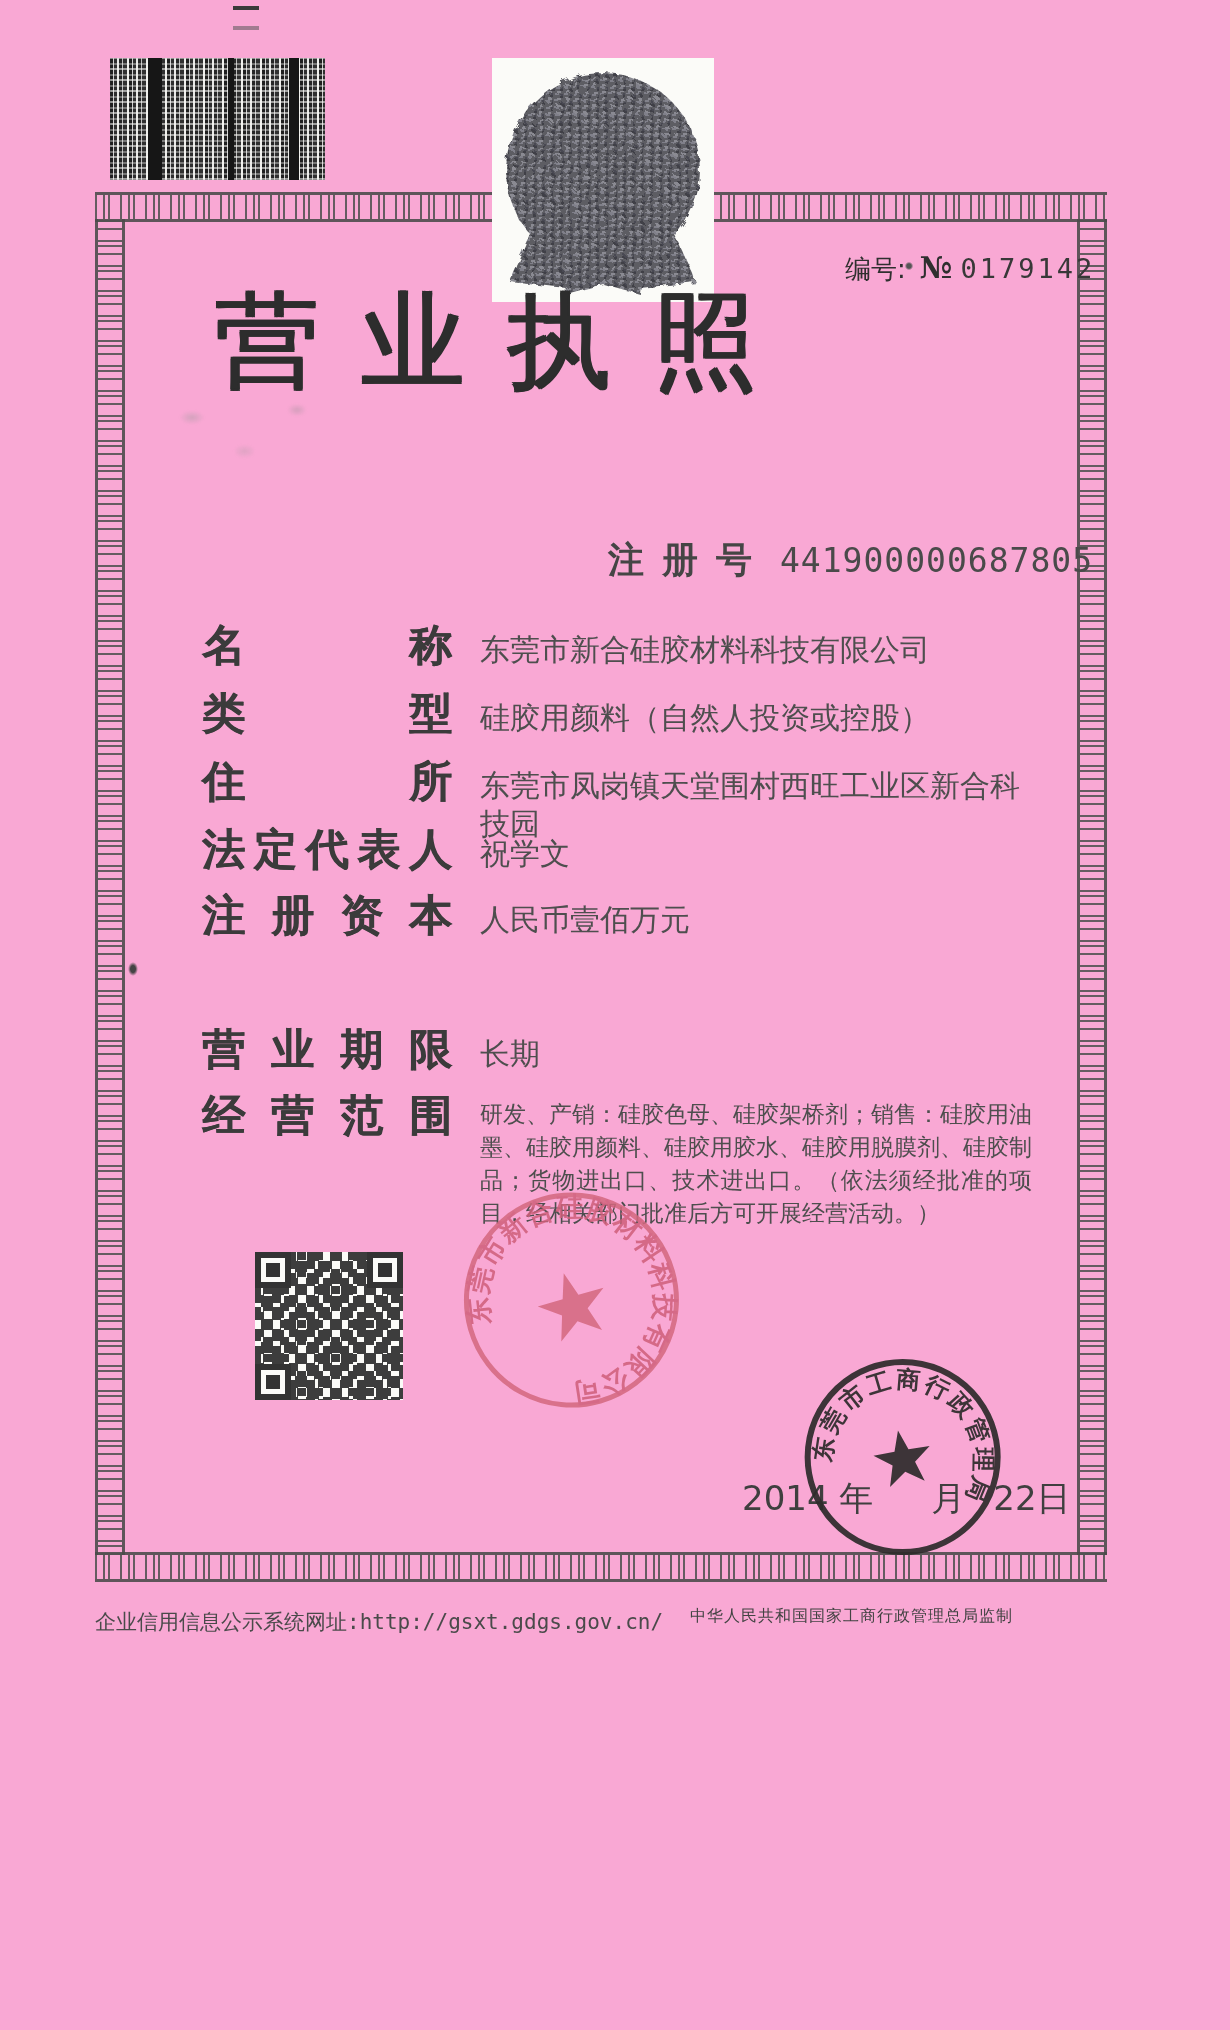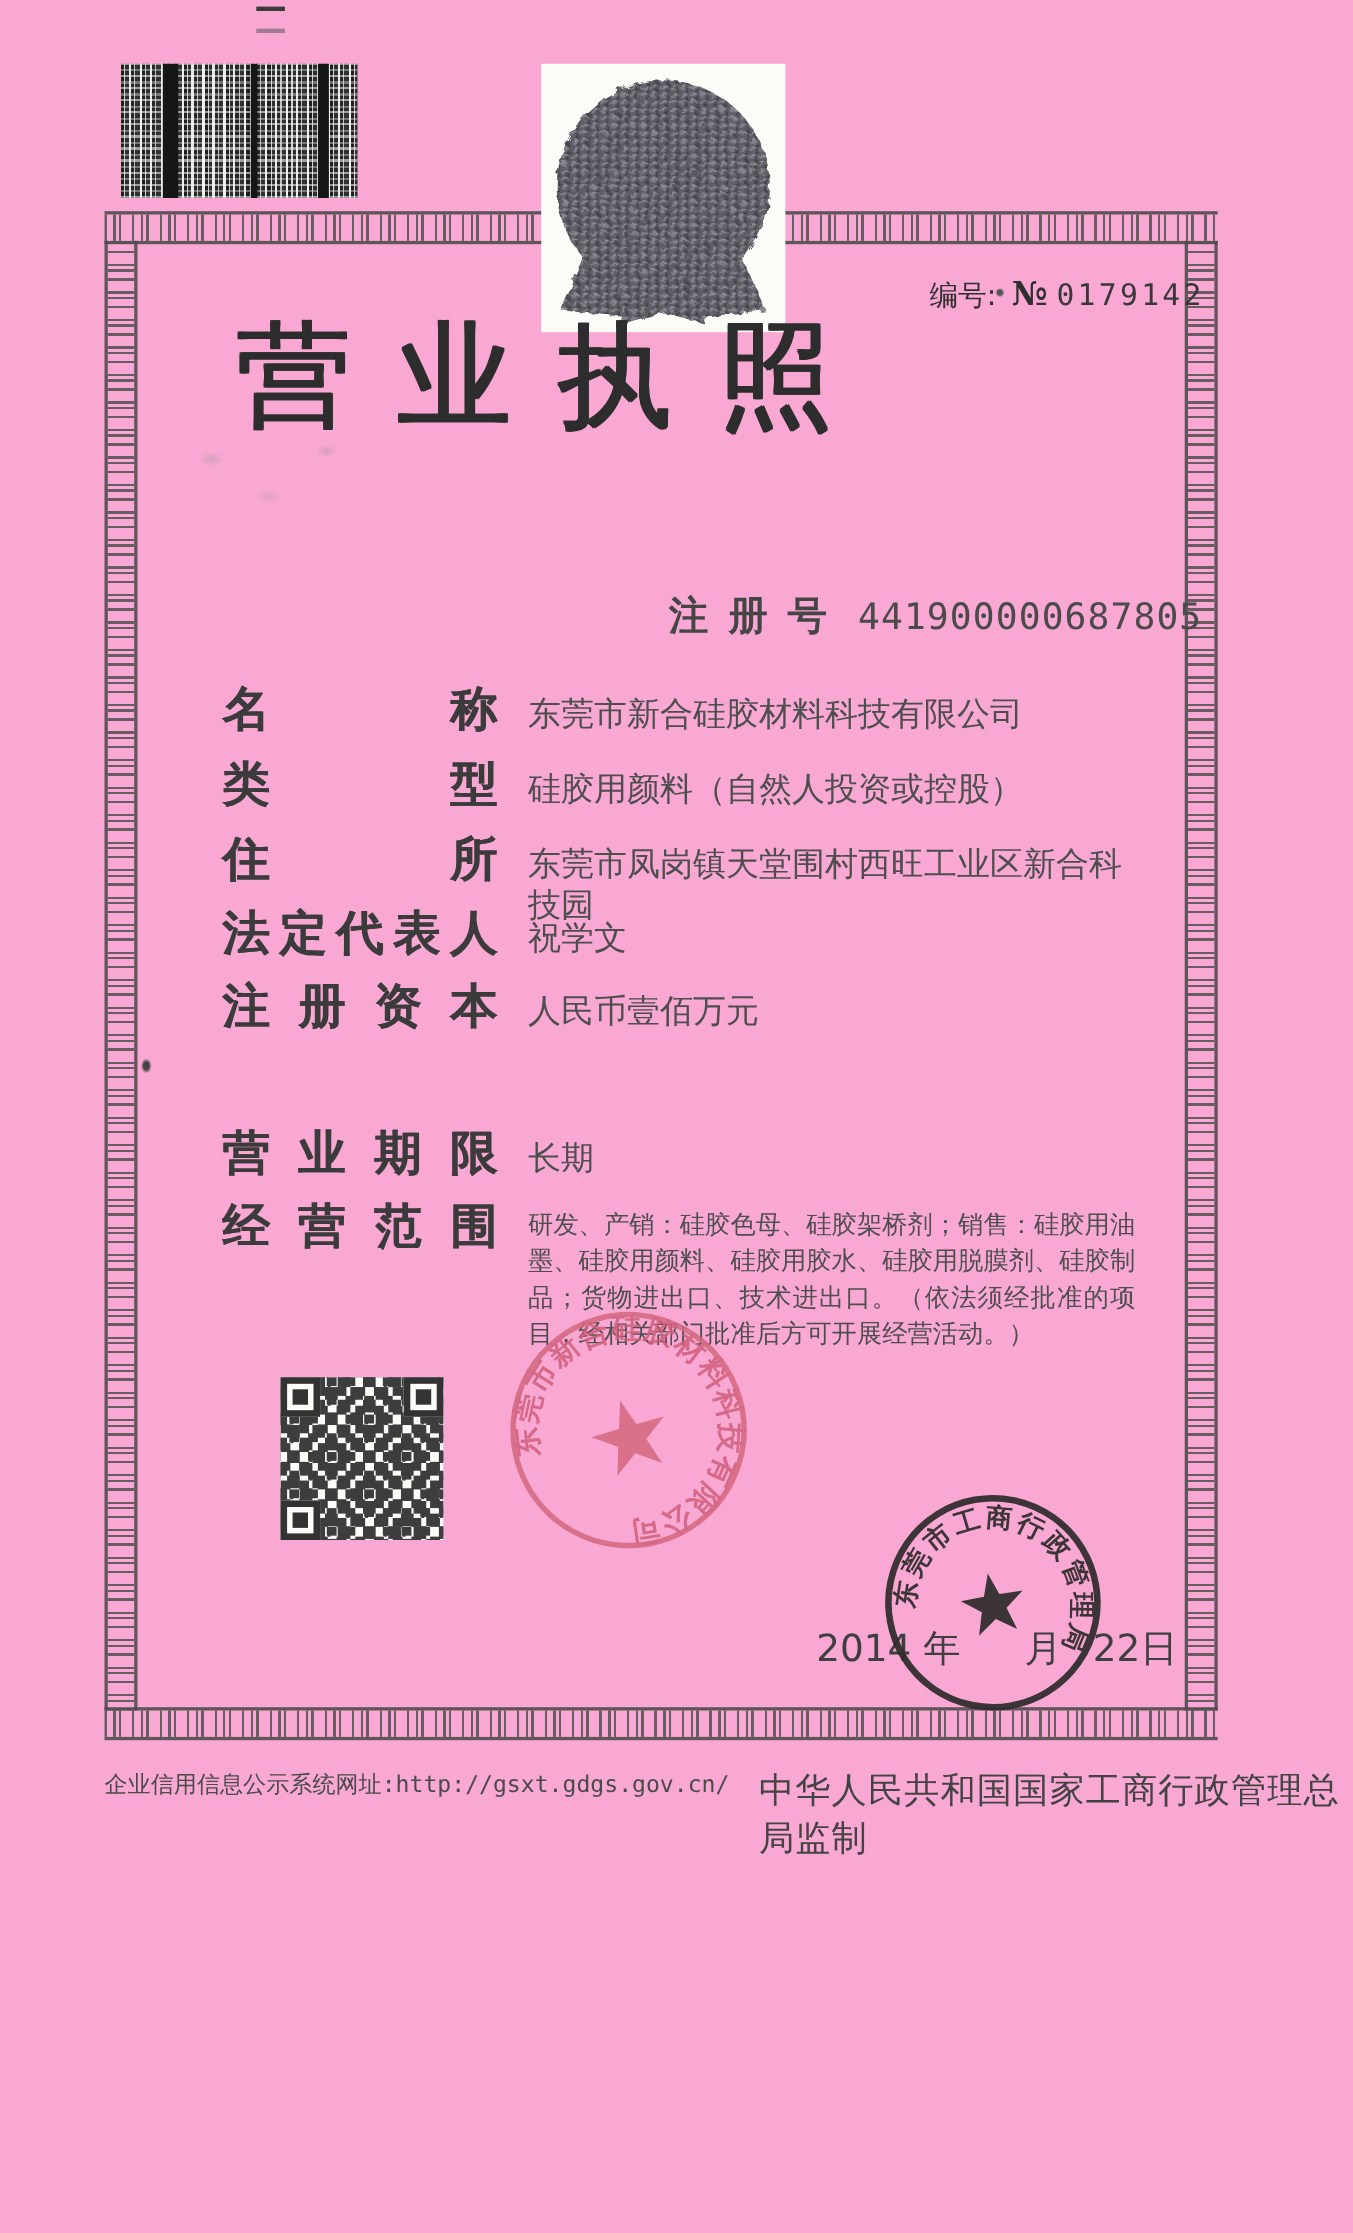--- a/index.html
+++ b/index.html
@@ -79,21 +79,21 @@
   .dateline .gap2{display:inline-block;width:28px;}
 
   
   .seal{position:absolute;z-index:9;}
   .seal-company{left:452px;top:1180px;transform:rotate(-16deg);opacity:.85;}
   .seal-registry{left:798px;top:1352px;transform:rotate(-10deg);opacity:.92;}
 
   
   .footer-left{position:absolute;left:95px;top:1608px;font-size:21px;color:#4a4a4a;
     font-family:"DejaVu Sans Mono","Liberation Mono",monospace;z-index:7;}
-  .footer-right{position:absolute;left:690px;top:1606px;font-size:32px;color:#434343;z-index:7;letter-spacing:1px;}
+  .footer-right{position:absolute;left:690px;top:1606px;font-size:16px;color:#434343;z-index:7;letter-spacing:1px;}
 </style>
 </head>
 <body>
 
 <div id="canvas">
 
   <div class="artifact a1"></div>
   <div class="artifact a2"></div>
   <div class="artifact a3"></div>
   <div class="artifact a4"></div>

